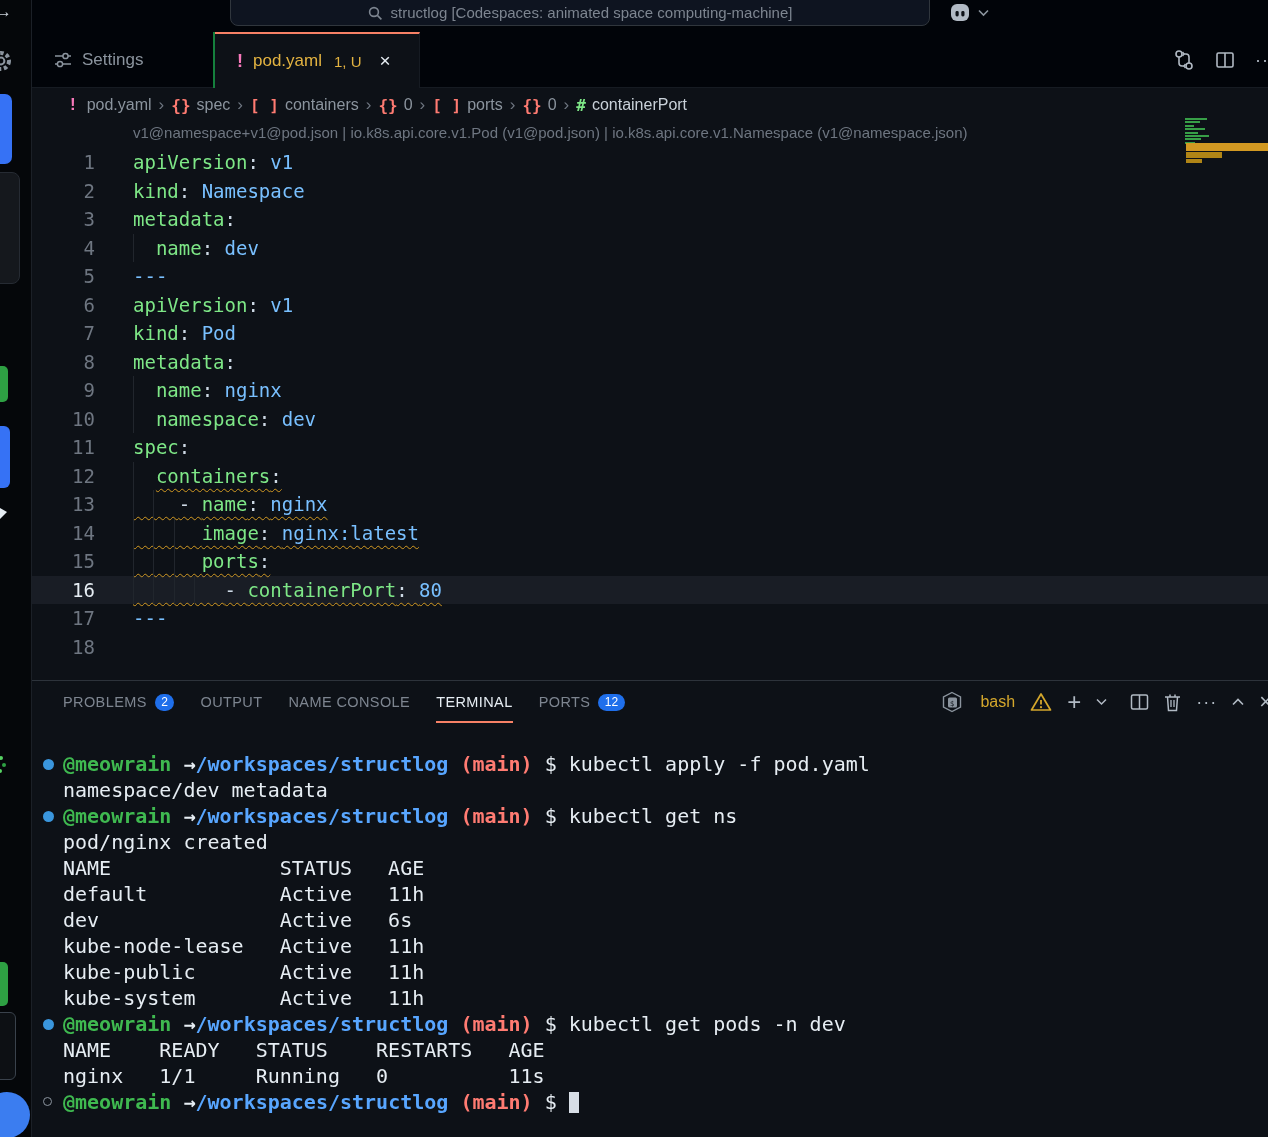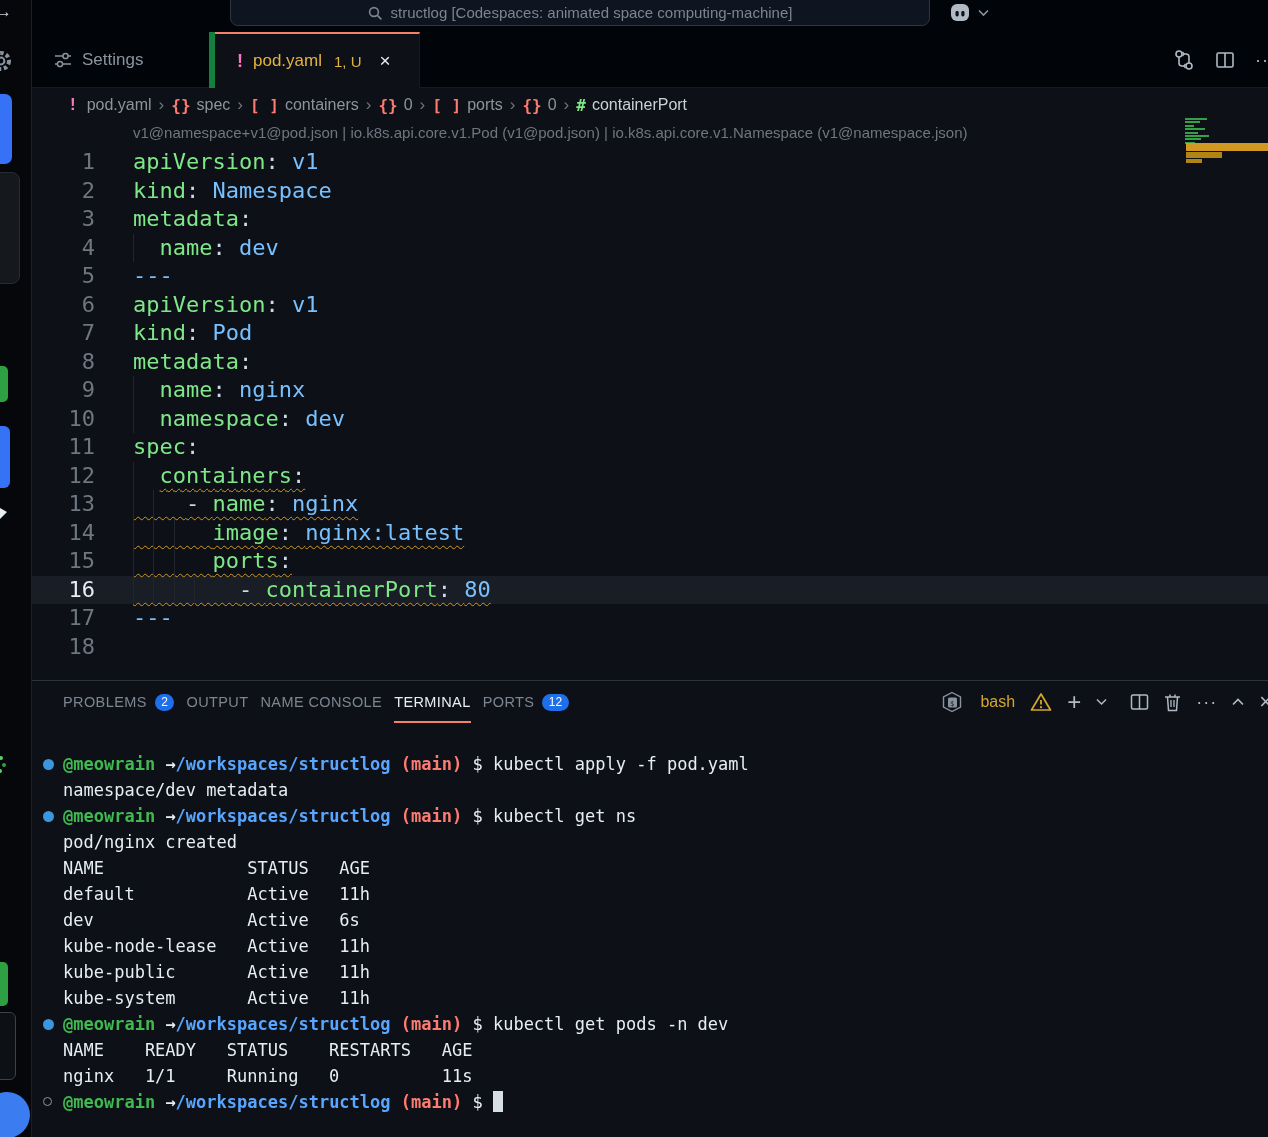--- a/index.html
+++ b/index.html
@@ -16,69 +16,69 @@
   .frag{position:absolute;}
 
   
   #titlebar{position:absolute;left:32px;top:0;width:1236px;height:32px;background:var(--chrome);}
   #search-box{position:absolute;left:198px;top:-10px;width:700px;height:36px;background:#0e1420;border:1px solid var(--border);border-radius:8px;display:flex;align-items:flex-end;justify-content:center;padding-bottom:4px;color:var(--muted);font-size:15px;gap:8px;}
   #account{position:absolute;left:916px;top:2px;display:flex;align-items:center;gap:6px;color:#b1bac4;}
 
   
   #tabstrip{position:absolute;left:32px;top:32px;width:1236px;height:56px;background:var(--chrome);border-bottom:1px solid #161b22;display:flex;}
   .tab{height:56px;display:flex;align-items:center;padding:0 22px;font-size:17px;color:#8b949e;gap:10px;}
-  #tab-settings{width:183px;border-right:6px solid #15803d;}
+  #tab-settings{width:183px;border-right:2px solid #15803d;}
   #tab-file{width:205px;background:var(--bg);border-top:2px solid var(--accent);border-right:1px solid #161b22;}
   .tab-flag{color:#f778ba;font-weight:700;font-size:18px;}
   .tab-label-mod{color:var(--gold);}
   .tab-deco{color:var(--gold);font-size:15px;margin-left:2px;}
   .tab-close{color:var(--text);font-size:19px;margin-left:8px;cursor:pointer;}
   #editor-actions{position:absolute;right:0;top:32px;height:56px;display:flex;align-items:center;gap:20px;padding-right:0;color:#b1bac4;}
   #editor-actions .icon-btn{display:flex;align-items:center;}
 
   
   #breadcrumb{position:absolute;left:32px;top:88px;width:1236px;height:34px;display:flex;align-items:center;padding-left:38px;font-size:16px;color:#8b949e;gap:7px;white-space:nowrap;}
   #breadcrumb .bc-flag{color:#f778ba;font-weight:700;font-size:17px;margin-right:4px;}
   .bc-sep{color:#6e7681;font-size:17px;}
   .bc-sym{font-family:"DejaVu Sans Mono",monospace;font-weight:700;}
   .bc-sym.obj,.bc-sym.arr{color:#ff7b72;}
   .bc-sym.num{color:#7ee787;}
   .bc-item:last-child .bc-label{color:#c9d1d9;}
 
   
   #schema-hint{position:absolute;left:133px;top:124px;font-size:15px;color:var(--dim);}
-  #editor-lines{position:absolute;left:32px;top:148px;width:1236px;font-family:"DejaVu Sans Mono",monospace;font-size:22px;}
+  #editor-lines{position:absolute;left:32px;top:148px;width:1236px;font-family:"DejaVu Sans Mono",monospace;font-size:19px;}
   .eline{position:relative;height:28.5px;line-height:28.5px;white-space:pre;}
   .eline.current{background:rgba(110,118,129,0.13);}
   .eln{display:inline-block;width:63px;text-align:right;color:var(--dim);}
   .eline.current .eln{color:var(--text);}
   .ecode{padding-left:38px;}
   .ek{color:var(--green);} .ev{color:var(--blue);} .ep{color:#cdd9e5;} .ed{color:#79c0ff;} .ew{color:var(--text);}
   .sq{text-decoration:underline;text-decoration-style:wavy;text-decoration-color:var(--warn);text-decoration-thickness:1.4px;text-underline-offset:5px;}
   .guide{position:absolute;top:0;width:1px;height:100%;background:#21262d;}
 
   
   #minimap{position:absolute;left:1185px;top:118px;width:83px;height:60px;}
   .mm-green{height:2px;background:#3fb950;margin-bottom:1.4px;opacity:.85;}
   .mm-y1{position:absolute;left:1px;top:25px;width:82px;height:8px;background:var(--warn);}
   .mm-y2{position:absolute;left:1px;top:34px;width:36px;height:6px;background:#b08516;}
   .mm-y3{position:absolute;left:1px;top:41px;width:16px;height:4px;background:#b08516;}
 
   
   #panel{position:absolute;left:32px;top:680px;width:1236px;height:457px;border-top:1px solid #2d333b;background:var(--bg);}
   #panel-header{position:relative;height:42px;display:flex;align-items:center;}
-  #panel-tabs{display:flex;align-items:flex-end;gap:12px;padding-left:31px;height:100%;}
+  #panel-tabs{display:flex;align-items:flex-end;gap:26px;padding-left:31px;height:100%;}
   .ptab{display:flex;align-items:center;gap:8px;height:100%;font-size:14.5px;letter-spacing:.4px;color:var(--muted);cursor:pointer;}
   .ptab.active{color:var(--text);box-shadow:inset 0 -2px 0 var(--accent);}
   .pbadge{background:var(--badge);color:#fff;font-size:12px;border-radius:10px;padding:1.5px 6.5px;letter-spacing:0;}
   #panel-actions{position:absolute;right:-6px;top:0;height:42px;display:flex;align-items:center;gap:15px;color:#b1bac4;padding-right:2px;}
   #shell-label{color:#d4a72c;font-size:16px;margin-left:2px;}
 
   
-  #terminal-lines{position:absolute;left:0;top:70px;width:1236px;font-family:"DejaVu Sans Mono",monospace;font-size:17px;}
+  #terminal-lines{position:absolute;left:0;top:70px;width:1236px;font-family:"DejaVu Sans Mono",monospace;font-size:20px;}
   .tline{position:relative;height:26px;line-height:26px;white-space:pre;padding-left:31px;color:var(--text);}
   .deco{position:absolute;left:11px;top:7.5px;width:11px;height:11px;border-radius:50%;}
   .deco.filled{background:#3a96dd;}
   .deco.hollow{border:1.6px solid #8b949e;width:9px;height:9px;}
   .tg{color:var(--tgreen);font-weight:700;}
   .ta{color:var(--text);font-weight:700;}
   .tb{color:var(--tblue);font-weight:700;}
   .tr{color:var(--red);font-weight:700;}
   .tw{color:var(--text);}
   .cursor{display:inline-block;width:10px;height:21px;background:#d7dee6;vertical-align:-4px;}

